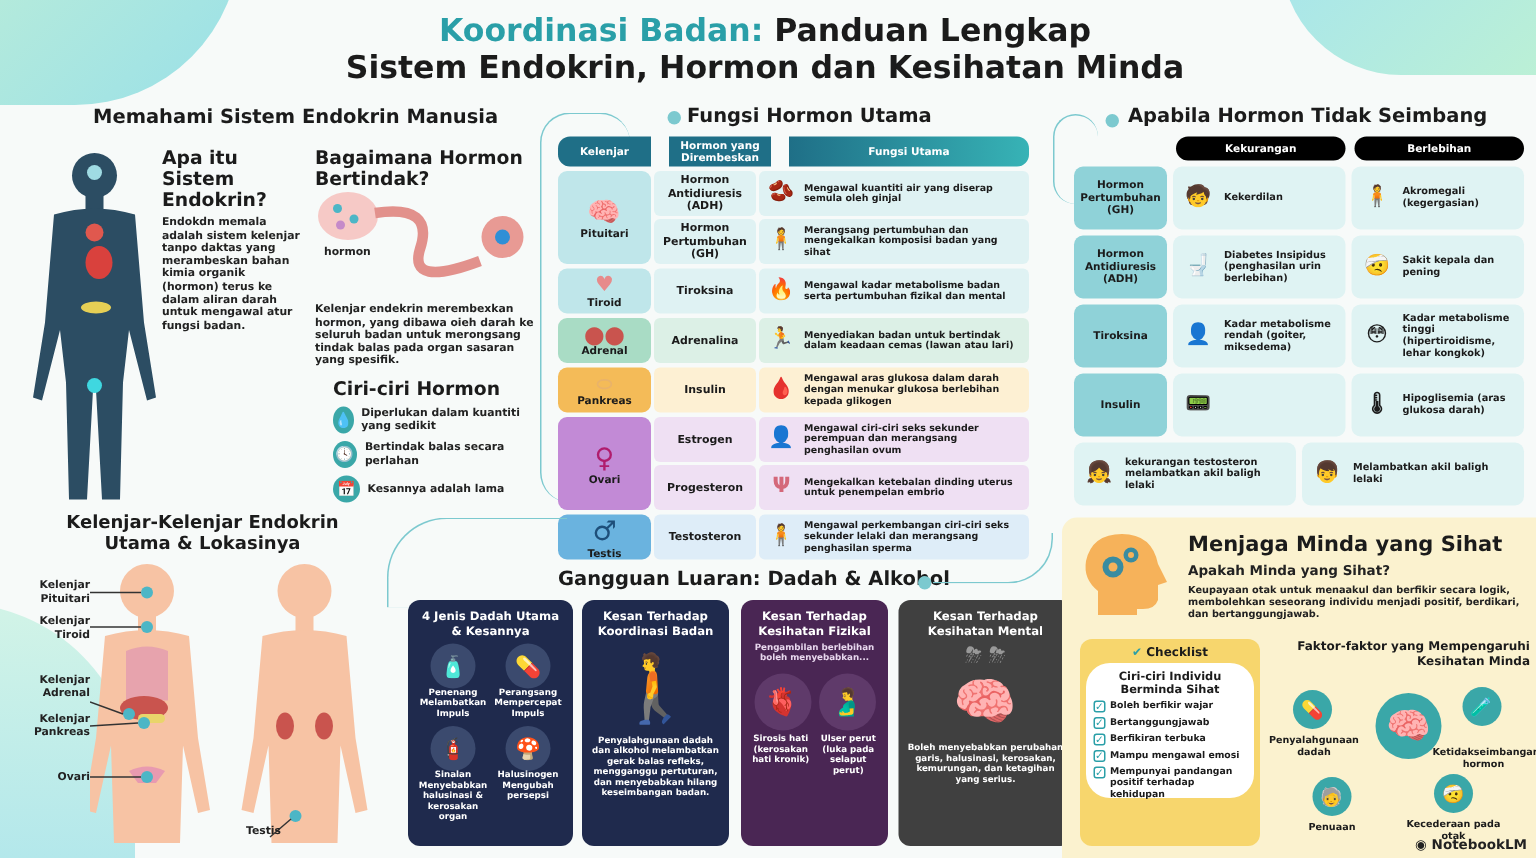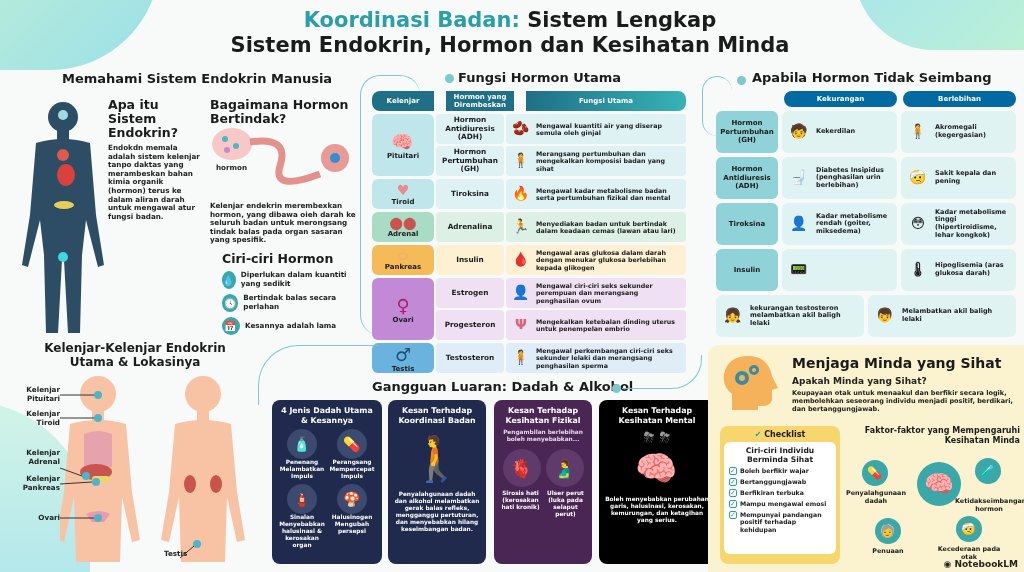--- a/index.html
+++ b/index.html
@@ -21,49 +21,49 @@
 .ft-row{display:flex;gap:2px;margin-top:3px}
 .gl{width:62px;border-radius:6px;display:flex;flex-direction:column;align-items:center;justify-content:center;font-size:7px;font-weight:bold}
 .sub{display:flex;flex-direction:column;gap:2px;flex:1}
 .subrow{display:flex;gap:2px}
 .hcell{width:68px;border-radius:4px;display:flex;align-items:center;justify-content:center;text-align:center;font-size:7.3px;font-weight:bold;line-height:8.5px;padding:2px}
 .fcell{flex:1;border-radius:4px;display:flex;align-items:center;gap:4px;padding:2px 4px;font-size:6.3px;font-weight:bold;line-height:7.5px;min-height:30px}
 .ico{width:22px;height:22px;flex:none;display:flex;align-items:center;justify-content:center;font-size:14px}
 
 .imb{position:absolute;left:716px;top:91px;width:300px}
 .imb-head{display:flex;gap:6px;margin-left:68px}
-.imb-head div{flex:1;height:16px;border-radius:8px;background:#0369a1;color:#fff;font-size:7px;font-weight:bold;display:flex;align-items:center;justify-content:center}
+.imb-head div{flex:1;height:16px;border-radius:8px;background:#000000;color:#fff;font-size:7px;font-weight:bold;display:flex;align-items:center;justify-content:center}
 .imb-row{display:flex;gap:4px;margin-top:4px;height:42px}
 .imb-lab{width:62px;border-radius:6px;background:#8fd2d8;display:flex;align-items:center;justify-content:center;text-align:center;font-size:7px;font-weight:bold;line-height:8.5px}
 .imb-cell{flex:1;border-radius:6px;background:#dff3f3;display:flex;align-items:center;gap:6px;padding:2px 6px;font-size:6.5px;font-weight:bold;line-height:7.6px}
 
 .mind{position:absolute;left:708px;top:345px;width:316px;height:227px;background:#fbf2cf;border-radius:10px 0 0 0}
 .checklist{position:absolute;left:720px;top:426px;width:120px;height:138px;background:#f7d66d;border-radius:8px;padding:4px}
-.checklist .inner{background:#fff;border-radius:6px;height:112px;margin-top:3px;padding:4px 5px}
+.checklist .inner{background:#fff;border-radius:16px;height:90px;margin-top:3px;padding:4px 5px}
 .ck{display:flex;gap:3px;align-items:flex-start;font-size:6.2px;font-weight:bold;line-height:7.4px;margin-top:3px}
 .ck .box{width:8px;height:8px;border:1.2px solid #2a9fa8;border-radius:2px;flex:none;color:#2a9fa8;font-size:7px;line-height:6px;text-align:center}
 .circ{position:absolute;border-radius:50%;background:#3aa7a8;display:flex;align-items:center;justify-content:center;font-size:15px}
 .flab{position:absolute;font-size:6.4px;font-weight:bold;text-align:center;line-height:7.6px}
 
 .dcard{position:absolute;top:400px;height:164px;border-radius:8px;color:#fff;padding:6px}
 .dcard .t{font-size:7.8px;font-weight:bold;text-align:center;line-height:9.5px}
 .dcard .d{font-size:5.8px;font-weight:bold;text-align:center;line-height:7px}
 .dc{width:40px;height:40px;border-radius:50%;background:#3b4a6e;display:flex;align-items:center;justify-content:center;font-size:18px;margin:0 auto}
 .connector{position:absolute;border:1.5px solid #7cc9cf;border-radius:20px}
 .dot{position:absolute;width:9px;height:9px;border-radius:50%;background:#7cc9cf}
 </style>
 </head>
 <body>
 
 <div class="blob-tl"></div>
 <div class="blob-tr"></div>
 <div class="blob-bl"></div>
 
 <div class="title">
-  <span class="accent">Koordinasi Badan:</span><span> Sistem Lengkap</span><br>
+  <span class="accent">Koordinasi Badan:</span><span> Panduan Lengkap</span><br>
   <span>Sistem Endokrin, Hormon dan Kesihatan Minda</span>
 </div>
 
 <div class="sec-h" style="left:62px;top:71px">Memahami Sistem Endokrin Manusia</div>
 
 <svg class="body-fig" viewBox="0 0 90 240">
   <circle cx="45" cy="22" r="15" fill="#2c4d63"></circle>
   <rect x="39" y="35" width="12" height="10" fill="#2c4d63"></rect>
   <path d="M18 48 Q45 40 72 48 L78 120 L86 170 L80 172 L68 125 L64 160 L62 238 L50 238 L46 165 L44 165 L40 238 L28 238 L26 160 L22 125 L10 172 L4 170 L12 120 Z" fill="#2c4d63"></path>
   <circle cx="45" cy="60" r="6" fill="#e0584e"></circle>
@@ -374,21 +374,21 @@
   <div style="display:flex;justify-content:space-around;margin-top:6px">
     <div class="dc" style="background:#5f3a6a;width:38px;height:38px">🫀</div>
     <div class="dc" style="background:#5f3a6a;width:38px;height:38px">🫃</div>
   </div>
   <div style="display:flex;gap:4px;margin-top:3px">
     <div class="d" style="flex:1">Sirosis hati (kerosakan hati kronik)</div>
     <div class="d" style="flex:1">Ulser perut (luka pada selaput perut)</div>
   </div>
 </div>
 
-<div class="dcard" style="left:599px;width:116px;background:#000000">
+<div class="dcard" style="left:599px;width:116px;background:#404040">
   <div class="t">Kesan Terhadap Kesihatan Mental</div>
   <div style="text-align:center;font-size:14px;margin-top:4px;color:#999">⛈ ⛈</div>
   <div style="text-align:center;font-size:34px;margin:2px 0 8px">🧠</div>
   <div class="d">Boleh menyebabkan perubahan garis, halusinasi, kerosakan, kemurungan, dan ketagihan yang serius.</div>
 </div>
 
 <div class="mind"></div>
 <svg style="position:absolute;left:718px;top:350px" width="64" height="66" viewBox="0 0 64 66">
   <path d="M14 60 L14 44 Q4 36 6 24 Q10 6 30 6 Q50 6 54 26 L60 38 L54 40 L54 50 Q52 56 44 56 L40 56 L40 60 Z" fill="#f6b25a"></path>
   <circle cx="24" cy="28" r="7" fill="#3a8ca0"></circle>

